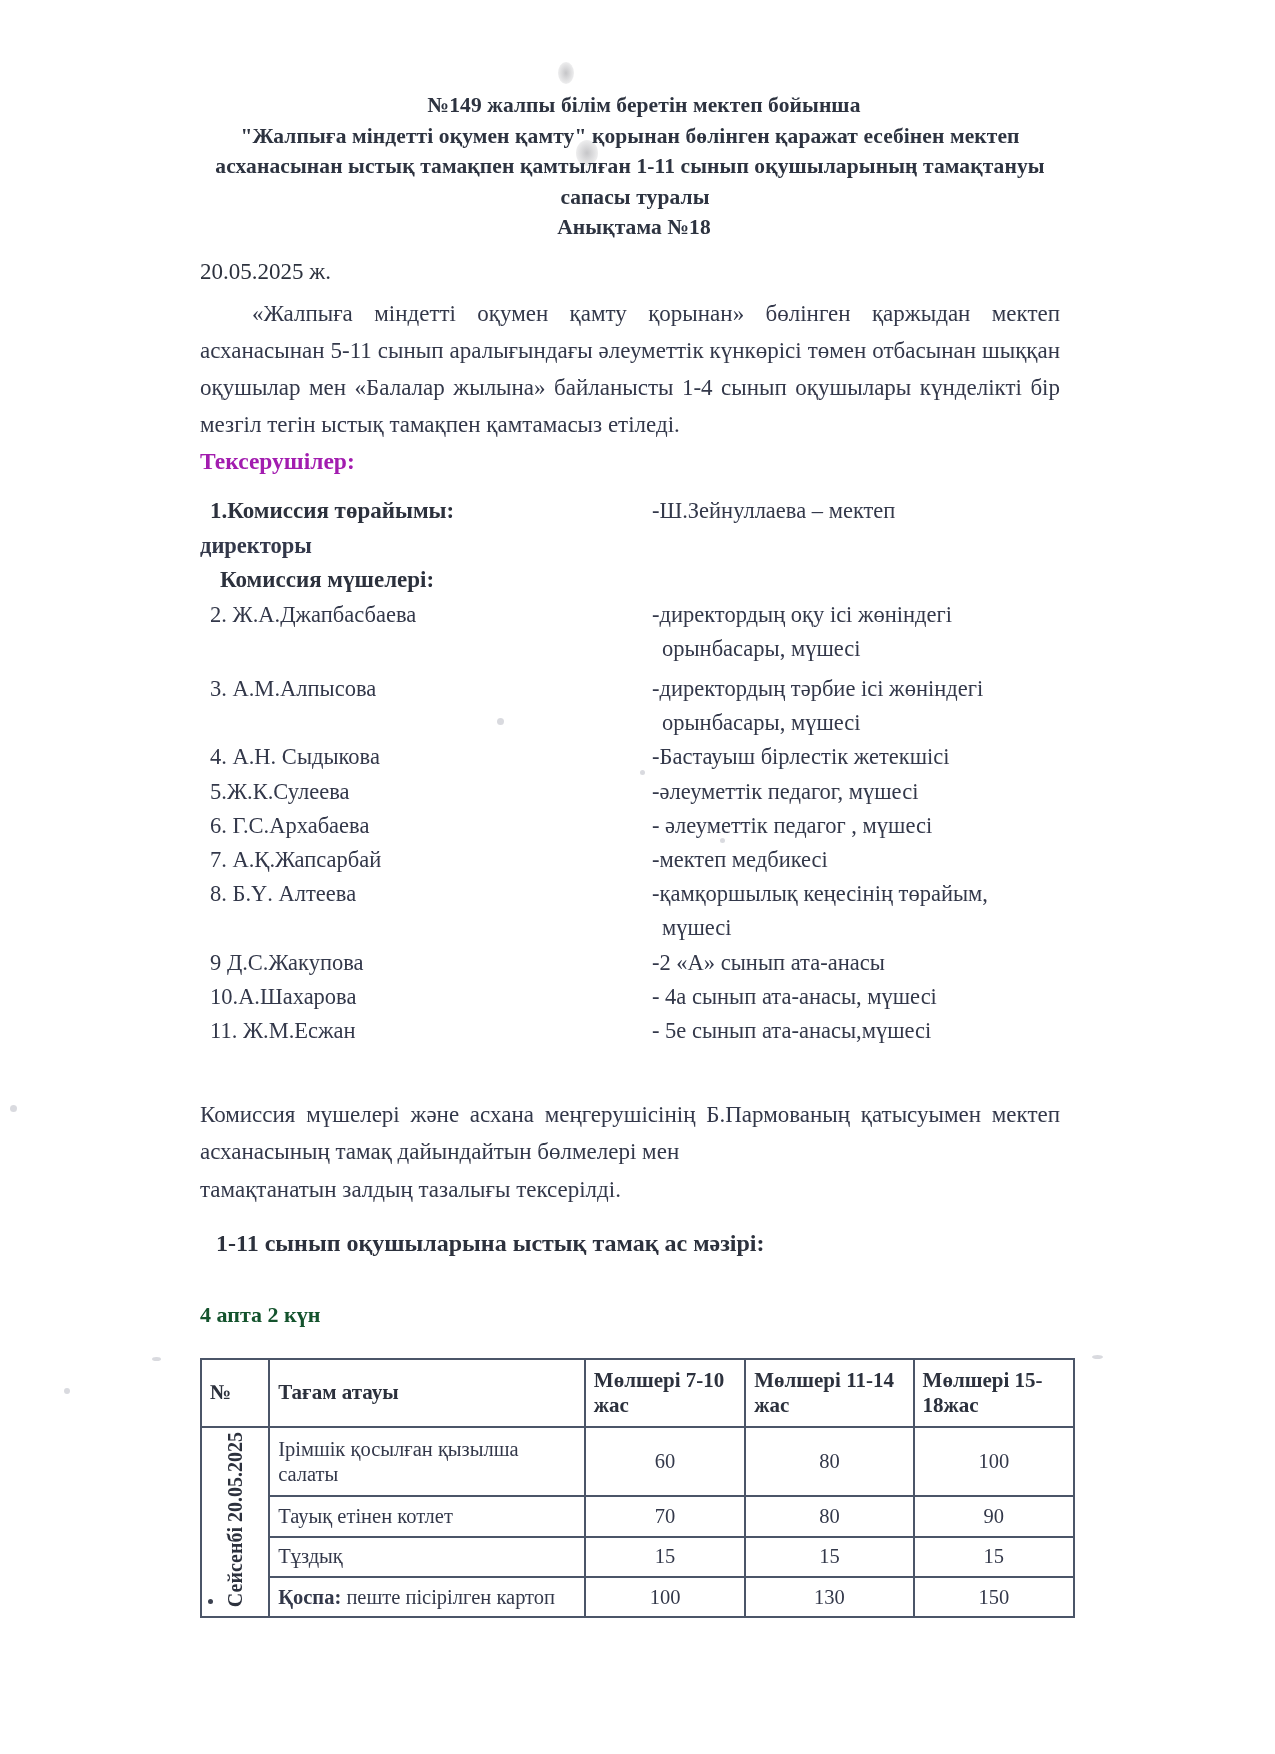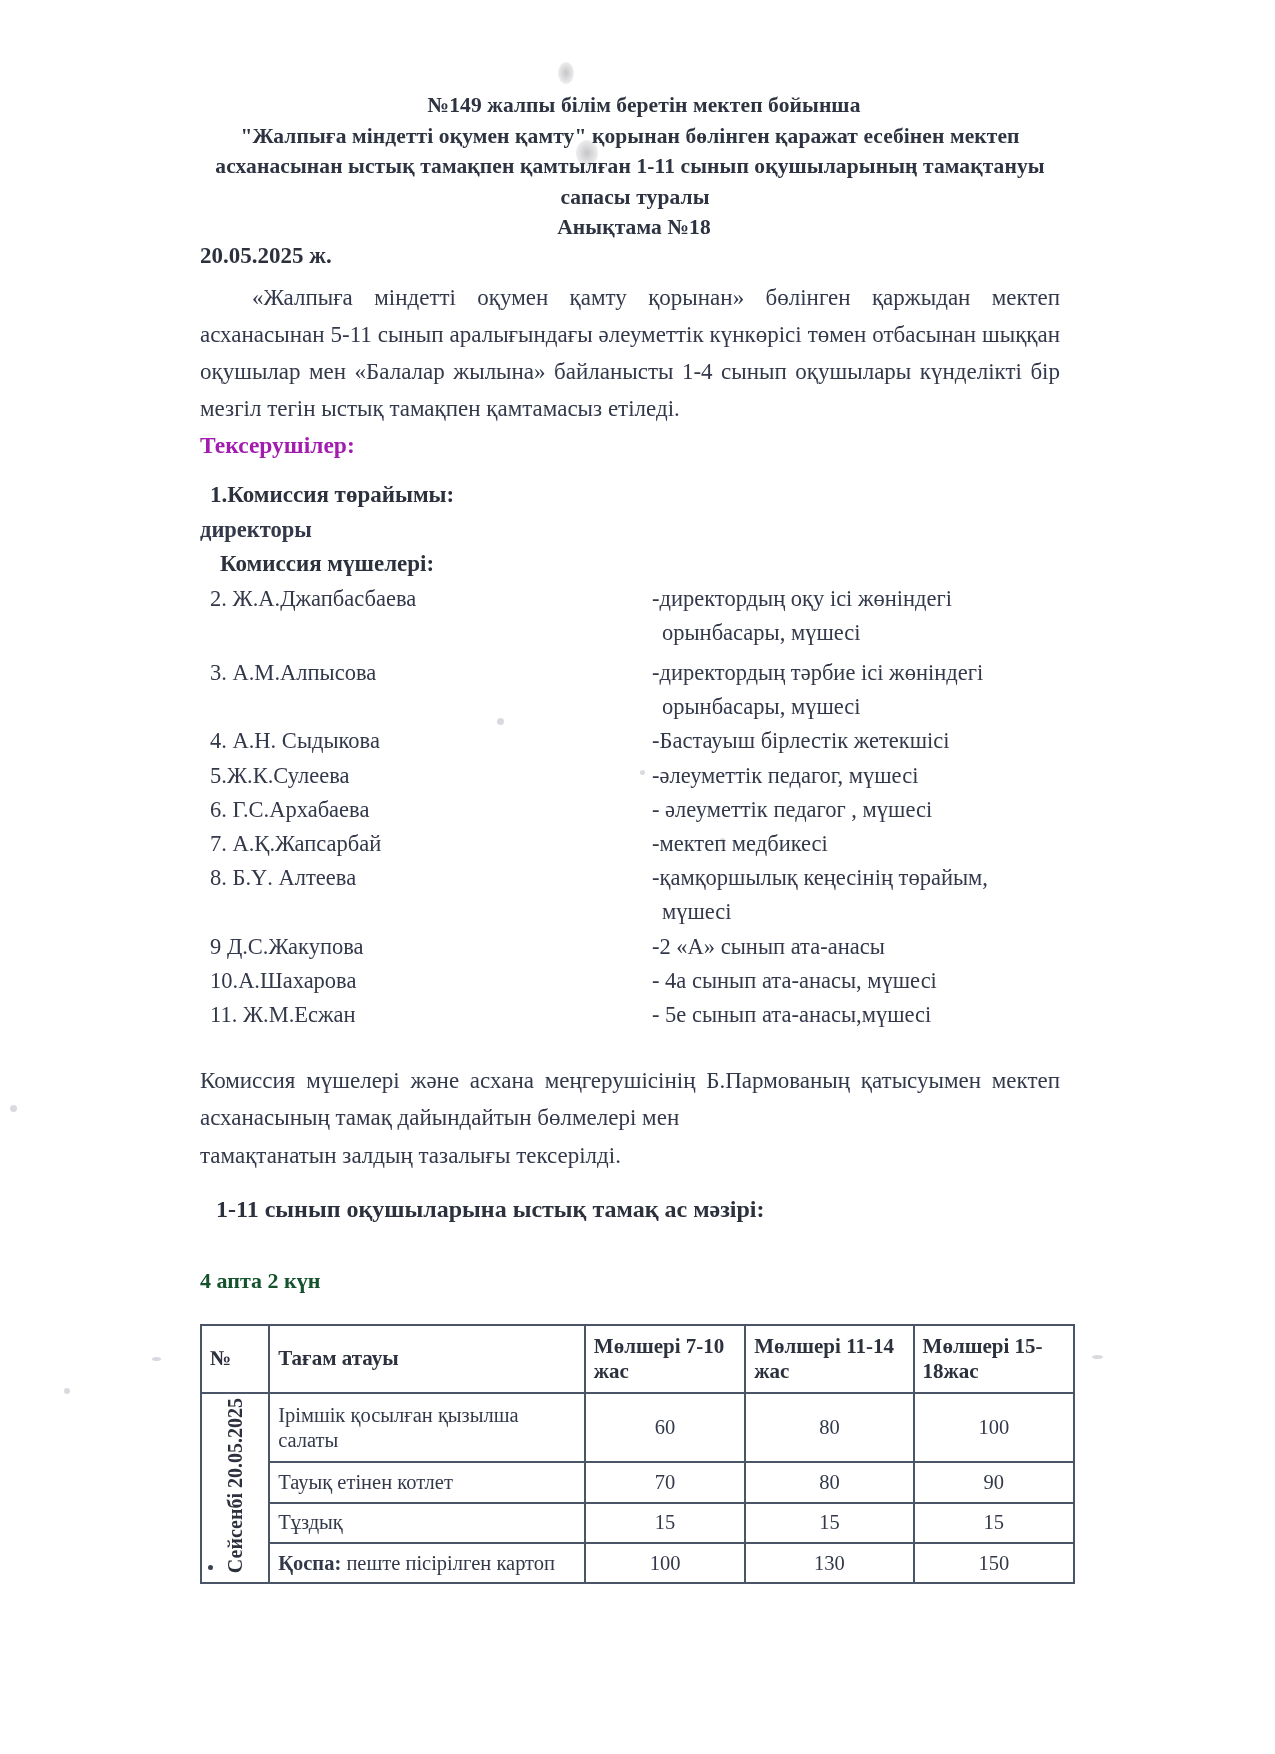--- a/index.html
+++ b/index.html
@@ -46,21 +46,22 @@
     letter-spacing: .1px;
     color: #2d3340;
   }
   .title-line { display: block; }
   .title-line.l1 { padding-left: 28px; }
   .title-line.l4 { padding-left: 10px; }
   .title-line.l5 { padding-left: 8px; }
 
   
   .date-line {
-    font-weight: bold;
+    margin-top: 16px;
+    font-weight: normal;
     font-size: 23px;
     color: #2c313d;
   }
 
   
   .intro {
     margin-top: 10px;
     font-size: 23px;
     line-height: 1.62;
     text-align: justify;
@@ -96,21 +97,21 @@
   .cont-right {
     margin-left: 462px;
     font-size: 22.5px;
     line-height: 1.52;
     color: #33384a;
   }
   .spacer-sm { height: 6px; }
 
   
   .para2 {
-    margin-top: 30px;
+    margin-top: 48px;
     font-size: 23px;
     line-height: 1.62;
     text-align: justify;
     color: #33384a;
   }
   .para2 .lastline { text-align: left; }
 
   .menu-head {
     margin-top: 22px;
     font-weight: bold;
@@ -217,20 +218,21 @@
     <div class="date-line">20.05.2025 ж.</div>
 
     <div class="intro">«Жалпыға міндетті оқумен қамту қорынан» бөлінген қаржыдан мектеп асханасынан 5-11 сынып аралығындағы әлеуметтік күнкөрісі төмен отбасынан шыққан оқушылар мен «Балалар жылына» байланысты 1-4 сынып оқушылары күнделікті бір мезгіл тегін ыстық тамақпен қамтамасыз етіледі.</div>
 
     <div class="section-bold">Тексерушілер:</div>
 
     <div class="commission">
 
       <div class="crow bold">
         <div class="left">1.Комиссия төрайымы:</div>
+        <div class="right">-Ш.Зейнуллаева  – мектеп</div>
       </div>
       <div class="cont-left">директоры</div>
 
       <div class="crow bold-head">
         <div class="left">Комиссия мүшелері:</div>
         <div class="right"></div>
       </div>
 
       <div class="crow">
         <div class="left">2. Ж.А.Джапбасбаева</div>

